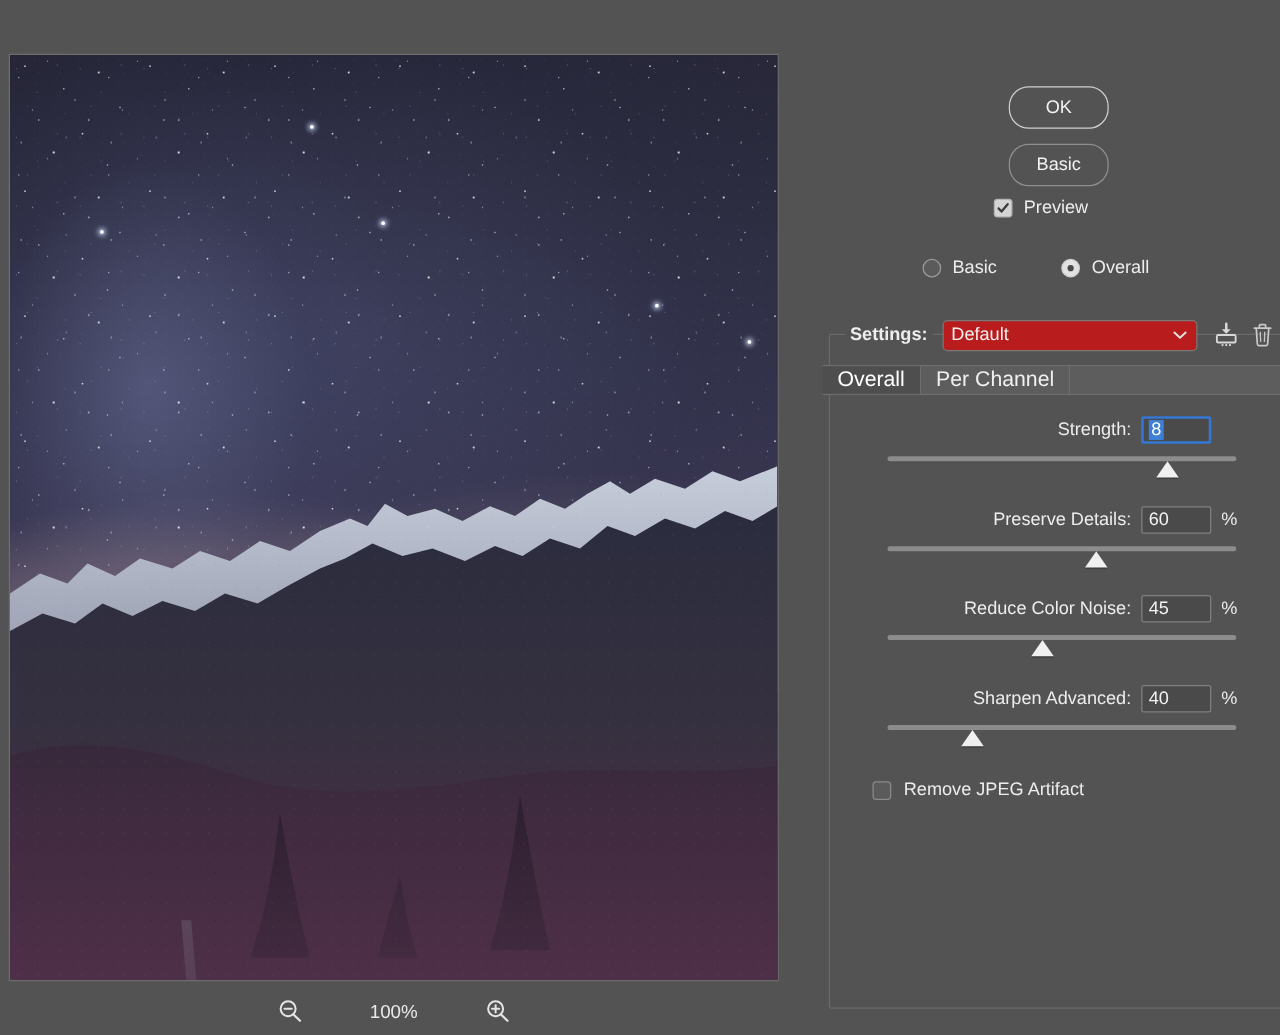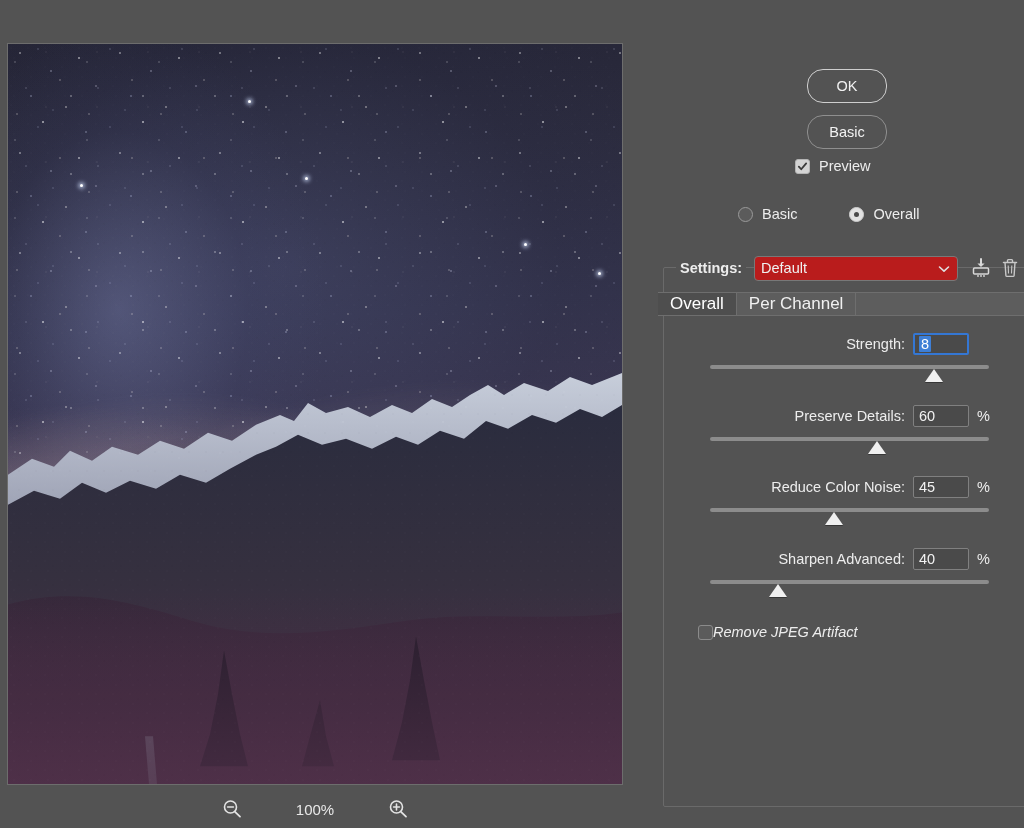--- a/index.html
+++ b/index.html
@@ -336,23 +336,22 @@
     border-right: 9px solid transparent;
     border-bottom: 13px solid #f0f0f0;
     transform: translateX(-9px);
     cursor: pointer;
     filter: drop-shadow(0 1px 0 rgba(0,0,0,0.35));
   }
 
   .jpeg-row {
     position: absolute;
     left: 40px; top: 570px;
-    display: flex; align-items: flex-end; 
+    display: flex; align-items: flex-end; gap: 10px;
     cursor: pointer;
-    font-style: italic;
   }
 </style>
 </head>
 <body>
 
 <div id="app">
 
 
   <div class="preview-wrap">
     <div class="sky"></div>

